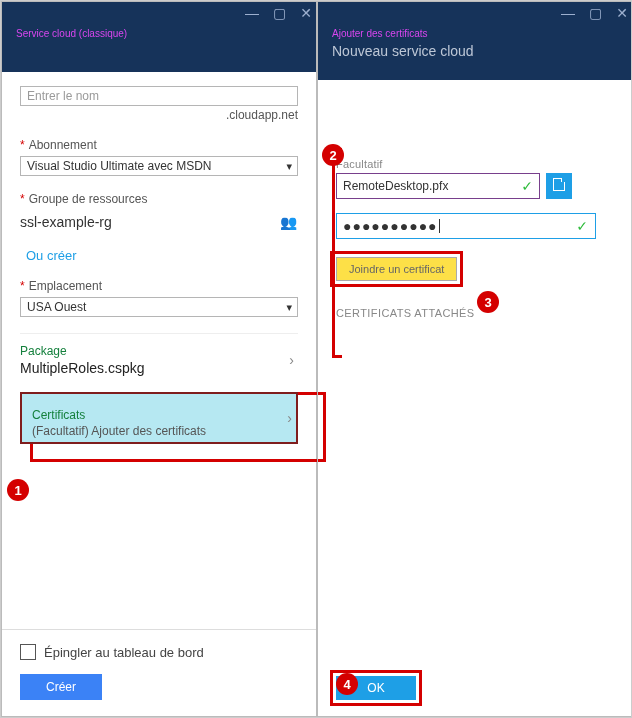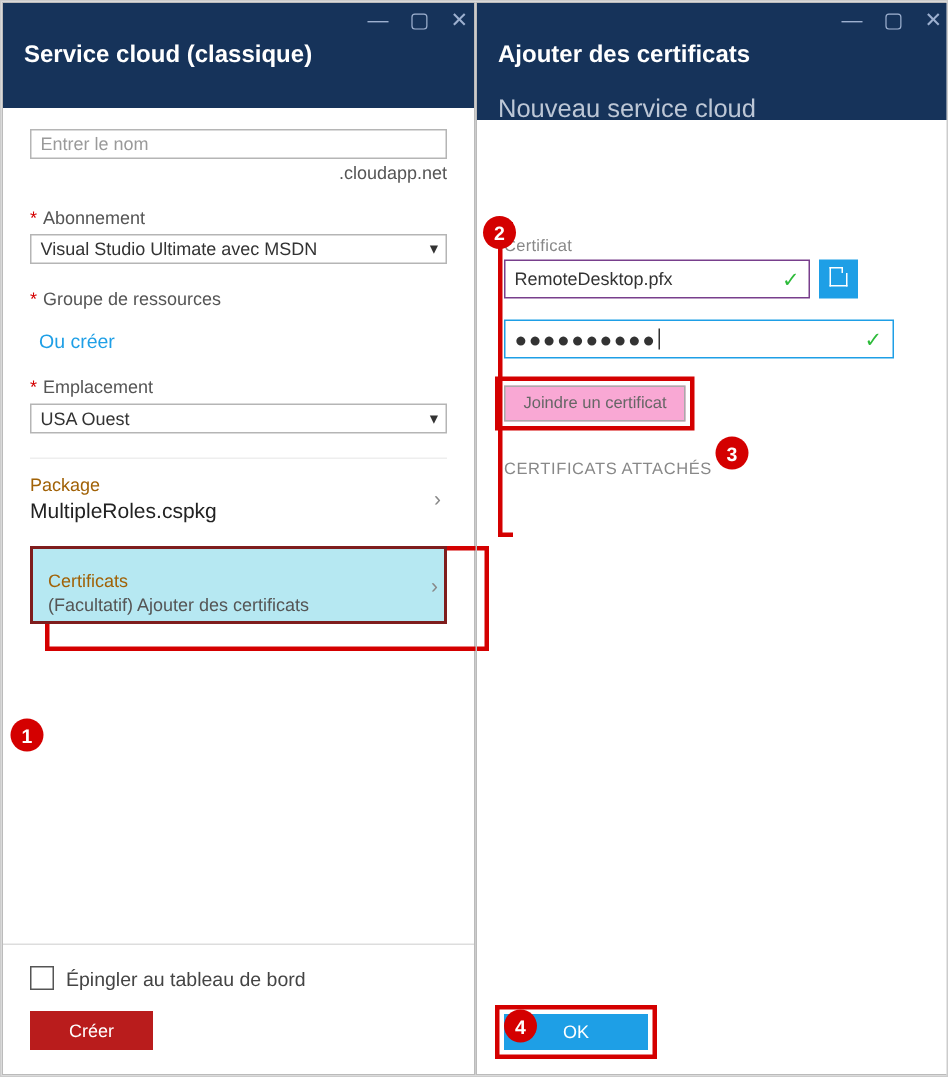--- a/index.html
+++ b/index.html
@@ -21,22 +21,22 @@
   .pane-left { left: 0; width: 316px; }
   .pane-right { left: 316px; width: 316px; }
   .titlebar {
     background: #16335a;
     color: #fff;
     padding: 8px 14px 14px 14px;
     height: 70px;
     position: relative;
   }
   .pane-right .titlebar { height: 78px; }
-  .titlebar h1 { font-size: 16px; font-weight: 700; margin-top: 18px; color: #ffffff; }
-  .titlebar .subtitle { font-size: 17px; color: #bdc7d6; margin-top: 17px; font-weight:400;}
+  .titlebar h1 { font-size: 10px; font-weight: 400; margin-top: 18px; color: #d946ef; }
+  .titlebar .subtitle { font-size: 14px; color: #bdc7d6; margin-top: 4px; font-weight:400;}
   .window-controls {
     position: absolute;
     top: 4px; right: 4px;
     display: flex; gap: 14px;
     color: #9db0cf;
     font-size: 14px;
   }
   .window-controls span { cursor: pointer; line-height: 1; }
   .content {
     padding: 14px 18px 0 18px;
@@ -70,21 +70,21 @@
   .rg-row { display:flex; align-items:center; }
   .rg-row input { flex:1; border:none; font-size:14px; color:#333; padding:4px 0; }
   .rg-icon { font-size:14px; color:#333; }
   .link-create { color:#1e9fe6; font-size:13px; margin: 10px 0 16px 6px; display:inline-block; cursor:pointer;}
   .nav-item {
     border-top:1px solid #eee;
     padding: 10px 6px 10px 0;
     position:relative;
     cursor:pointer;
   }
-  .nav-item .title { font-size:12px; color:#a16207; }
+  .nav-item .title { font-size:12px; color:#15803d; }
   .nav-item .value { font-size:14px; color:#222; margin-top:2px; }
   .nav-item .sub { font-size:12px; color:#555; margin-top:2px;}
   .nav-item .chev-right {
     position:absolute; right:4px; top:50%; transform:translateY(-50%);
     color:#888; font-size:14px;
   }
   .nav-item.highlight {
     background:#b6e8f2;
   }
   .redbox1 {
@@ -95,21 +95,21 @@
   
   .bottom-bar {
     position:absolute; left:0; right:0; bottom:0;
     border-top:1px solid #ddd;
     padding:14px 18px 16px 18px;
     background:#fff;
   }
   .checkbox-row { display:flex; align-items:center; gap:8px; font-size:13px; color:#444; margin-bottom:14px;}
   .checkbox-row .box { width:16px; height:16px; border:1px solid #555; display:inline-block;}
   .btn-primary {
-    background:#b91c1c; color:#fff; border:none; font-size:12px;
+    background:#3b82f6; color:#fff; border:none; font-size:12px;
     padding:6px 26px; cursor:pointer;
   }
   
   .r-label { font-size:11px; color:#888; margin-bottom:3px; letter-spacing:.2px;}
   .r-input {
     width: 204px; height:26px; border:1px solid #783f8c;
     display:flex; align-items:center; padding:0 6px; font-size:12px; color:#333;
     background:#fff;
   }
   .check-ok { color:#2dbb3a; font-size:14px; margin-left:auto; }
@@ -118,27 +118,27 @@
     margin-left:6px; cursor:pointer; vertical-align:top;
   }
   .browse-btn .folder { width:12px; height:9px; border:1.5px solid #fff; border-top:none; position:relative;}
   .browse-btn .folder::before{content:'';position:absolute;top:-4px;left:-1.5px;width:7px;height:3px;border:1.5px solid #fff;border-bottom:none;}
   .password-input {
     width:260px; height:26px; border:1px solid #1e9fe6;
     display:flex; align-items:center; padding:0 6px; font-size:14px; letter-spacing:1px; color:#333;
   }
   .cursor-bar { display:inline-block; width:1px; height:14px; background:#333; margin-left:1px;}
   .attach-btn {
-    border:1px solid #aaa; background:#f9a8d4; font-size:11px; color:#666;
+    border:1px solid #aaa; background:#fde047; font-size:11px; color:#666;
     padding:5px 12px; cursor:pointer;
   }
   .section-heading { font-size:11px; letter-spacing:.4px; color:#888; margin-top:26px;}
   .ok-btn {
     background:#1e9fe6; color:#fff; font-size:12px;
-    width:96px; height:24px; border:none; cursor:pointer;
+    width:80px; height:24px; border:none; cursor:pointer;
   }
   
   .badge {
     position:absolute; width:22px; height:22px; border-radius:50%;
     background:#d40000; color:#fff; font-weight:700; font-size:13px;
     display:flex; align-items:center; justify-content:center;
     z-index:50;
   }
 </style>
 </head>
@@ -164,20 +164,24 @@
     <div class="field">
       <div class="field-label"><span class="req">*</span><span>Abonnement</span></div>
       <div class="select-box">
         <input class="input-box" readonly="" value="Visual Studio Ultimate avec MSDN" style="">
         <span class="chev-down">▾</span>
       </div>
     </div>
 
     <div class="field" style="margin-bottom:4px;">
       <div class="field-label"><span class="req">*</span><span>Groupe de ressources</span></div>
+      <div class="rg-row">
+        <input style="outline: none;" value="ssl-example-rg">
+        <span class="rg-icon">👥</span>
+      </div>
     </div>
     <a class="link-create">Ou créer</a>
 
     <div class="field">
       <div class="field-label"><span class="req">*</span><span>Emplacement</span></div>
       <div class="select-box">
         <input class="input-box" readonly="" value="USA Ouest" style="">
         <span class="chev-down">▾</span>
       </div>
     </div>
@@ -218,21 +222,21 @@
     <h1>Ajouter des certificats</h1>
     <div class="subtitle">Nouveau service cloud</div>
   </div>
 
   <div class="content">
 
     
     <div style="position:absolute; left:14px; top:68px; width:10px; height:210px; border-left:3px solid #d40000; border-top:3px solid #d40000; border-bottom:3px solid #d40000; pointer-events:none;"></div>
 
     <div style="margin-bottom:14px;">
-      <div class="r-label">Certificat</div>
+      <div class="r-label">Facultatif</div>
       <div style="display:flex; align-items:center;">
         <div class="r-input">
           <span>RemoteDesktop.pfx</span>
           <span class="check-ok">✓</span>
         </div>
         <span class="browse-btn">
             <span class="folder"></span>
           </span>
       </div>
     </div>

